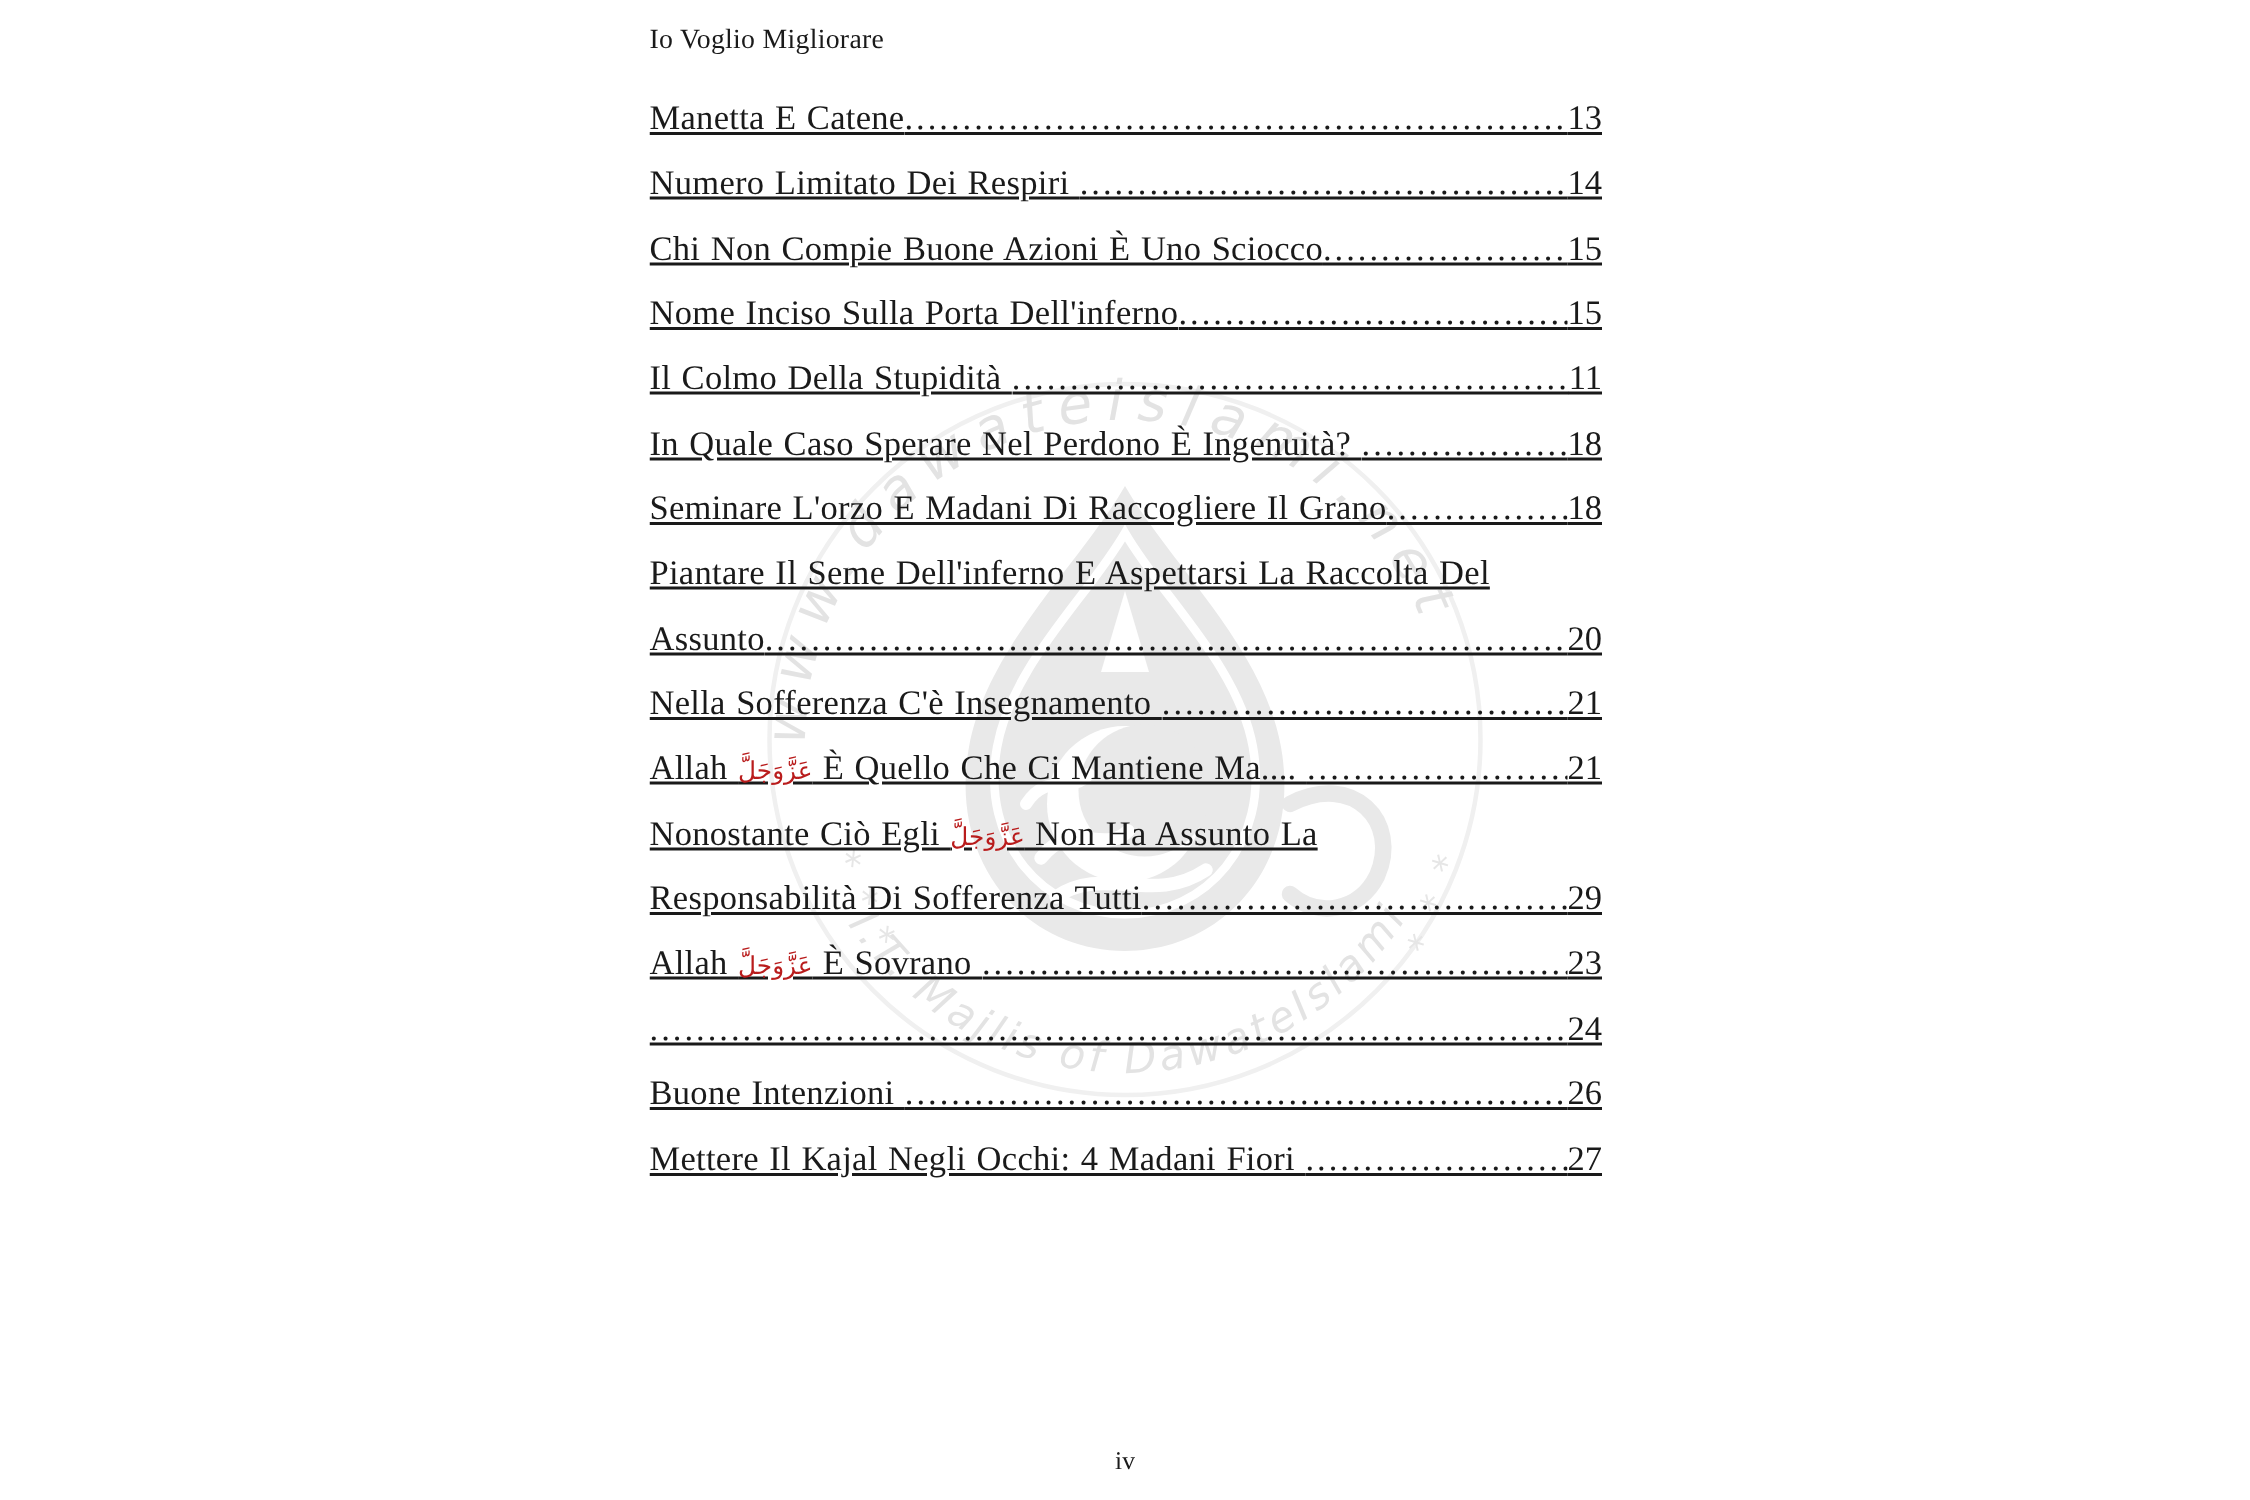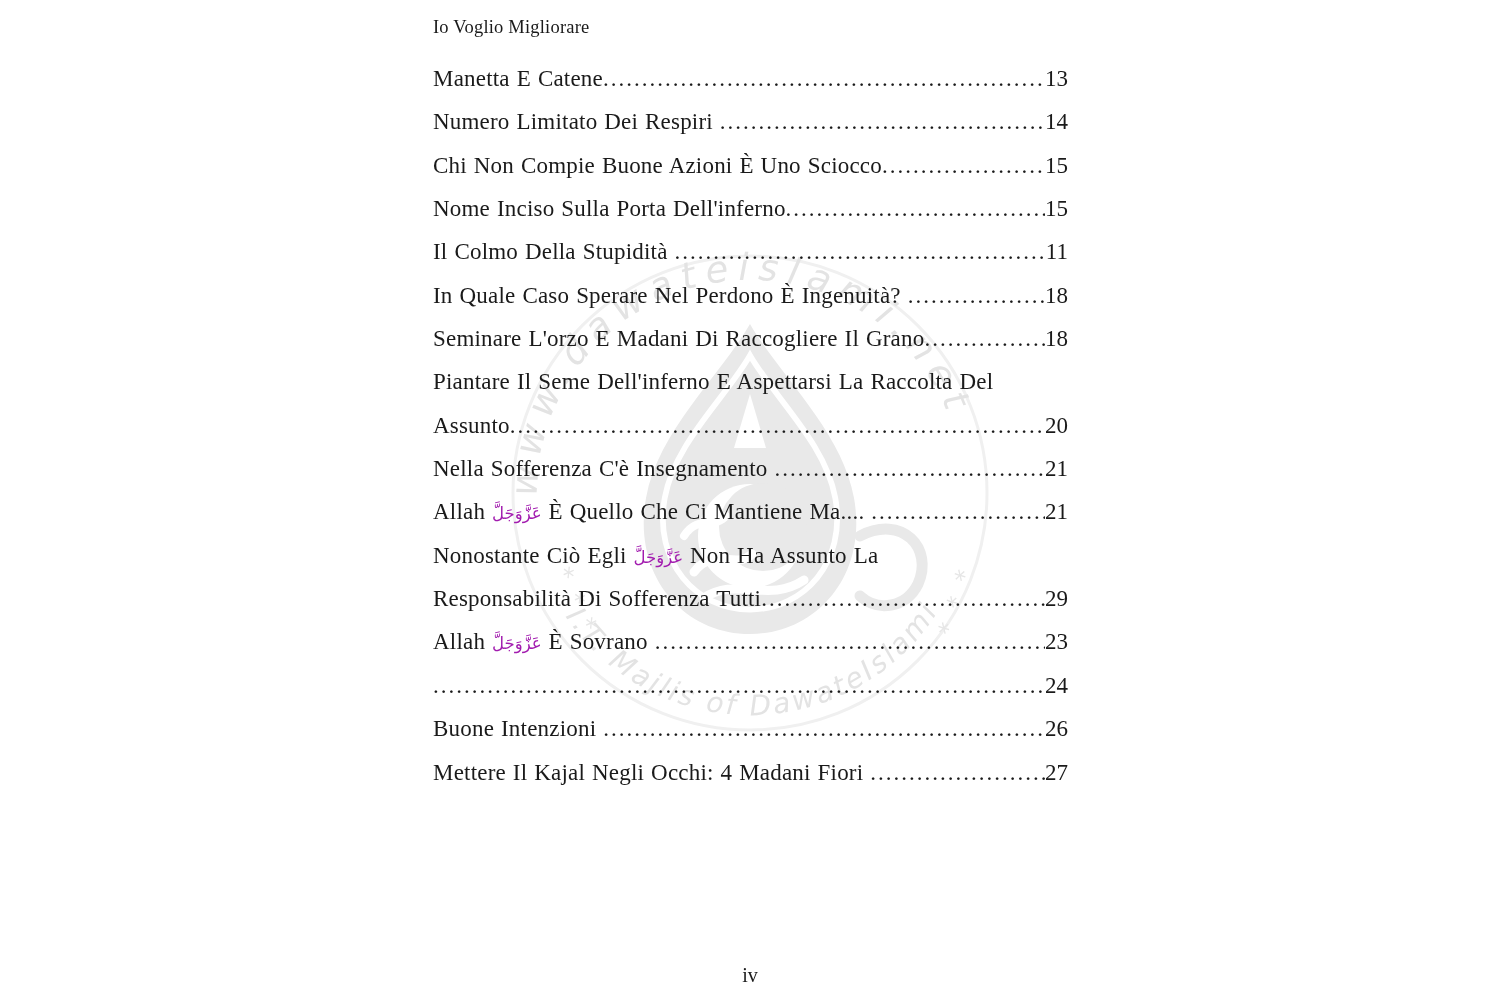--- a/index.html
+++ b/index.html
@@ -31,55 +31,56 @@
 
   
   .toc {
     position:absolute; left:433px; top:57px; width:635px;
     z-index:2;
   }
   .toc-row {
     display:flex; align-items:baseline;
     height:43.35px;
     overflow:hidden;
+    text-decoration:underline;
   }
   .toc-row > * { line-height:43.35px; }
   .toc-title {
     flex:0 0 auto;
     white-space:nowrap;
     font-size:23px;
     letter-spacing:0.2px;
     word-spacing:1px;
   }
   .toc-title .seg { font-size:inherit; }
   .toc-title .arabic {
     font-family:"DejaVu Sans", sans-serif;
     font-size:16.5px;
-    color:#a21caf;
+    color:#b91c1c;
     letter-spacing:0;
   }
   .toc-dots {
     flex:1 1 0;
     overflow:hidden;
     white-space:nowrap;
     font-size:23px;
     letter-spacing:2px;
     min-width:0;
   }
   .toc-page {
     flex:0 0 auto;
     font-size:23px;
     text-align:center;
   }
 
   
   .page-footer {
     position:absolute; left:0; top:964px; width:1500px;
     text-align:center;
-    font-size:20px;
+    font-size:17px;
     z-index:2;
   }
 </style>
 </head>
 <body>
 
 <div class="page">
 
   <svg class="watermark" viewBox="0 0 508 524" aria-hidden="true">
     <defs>

